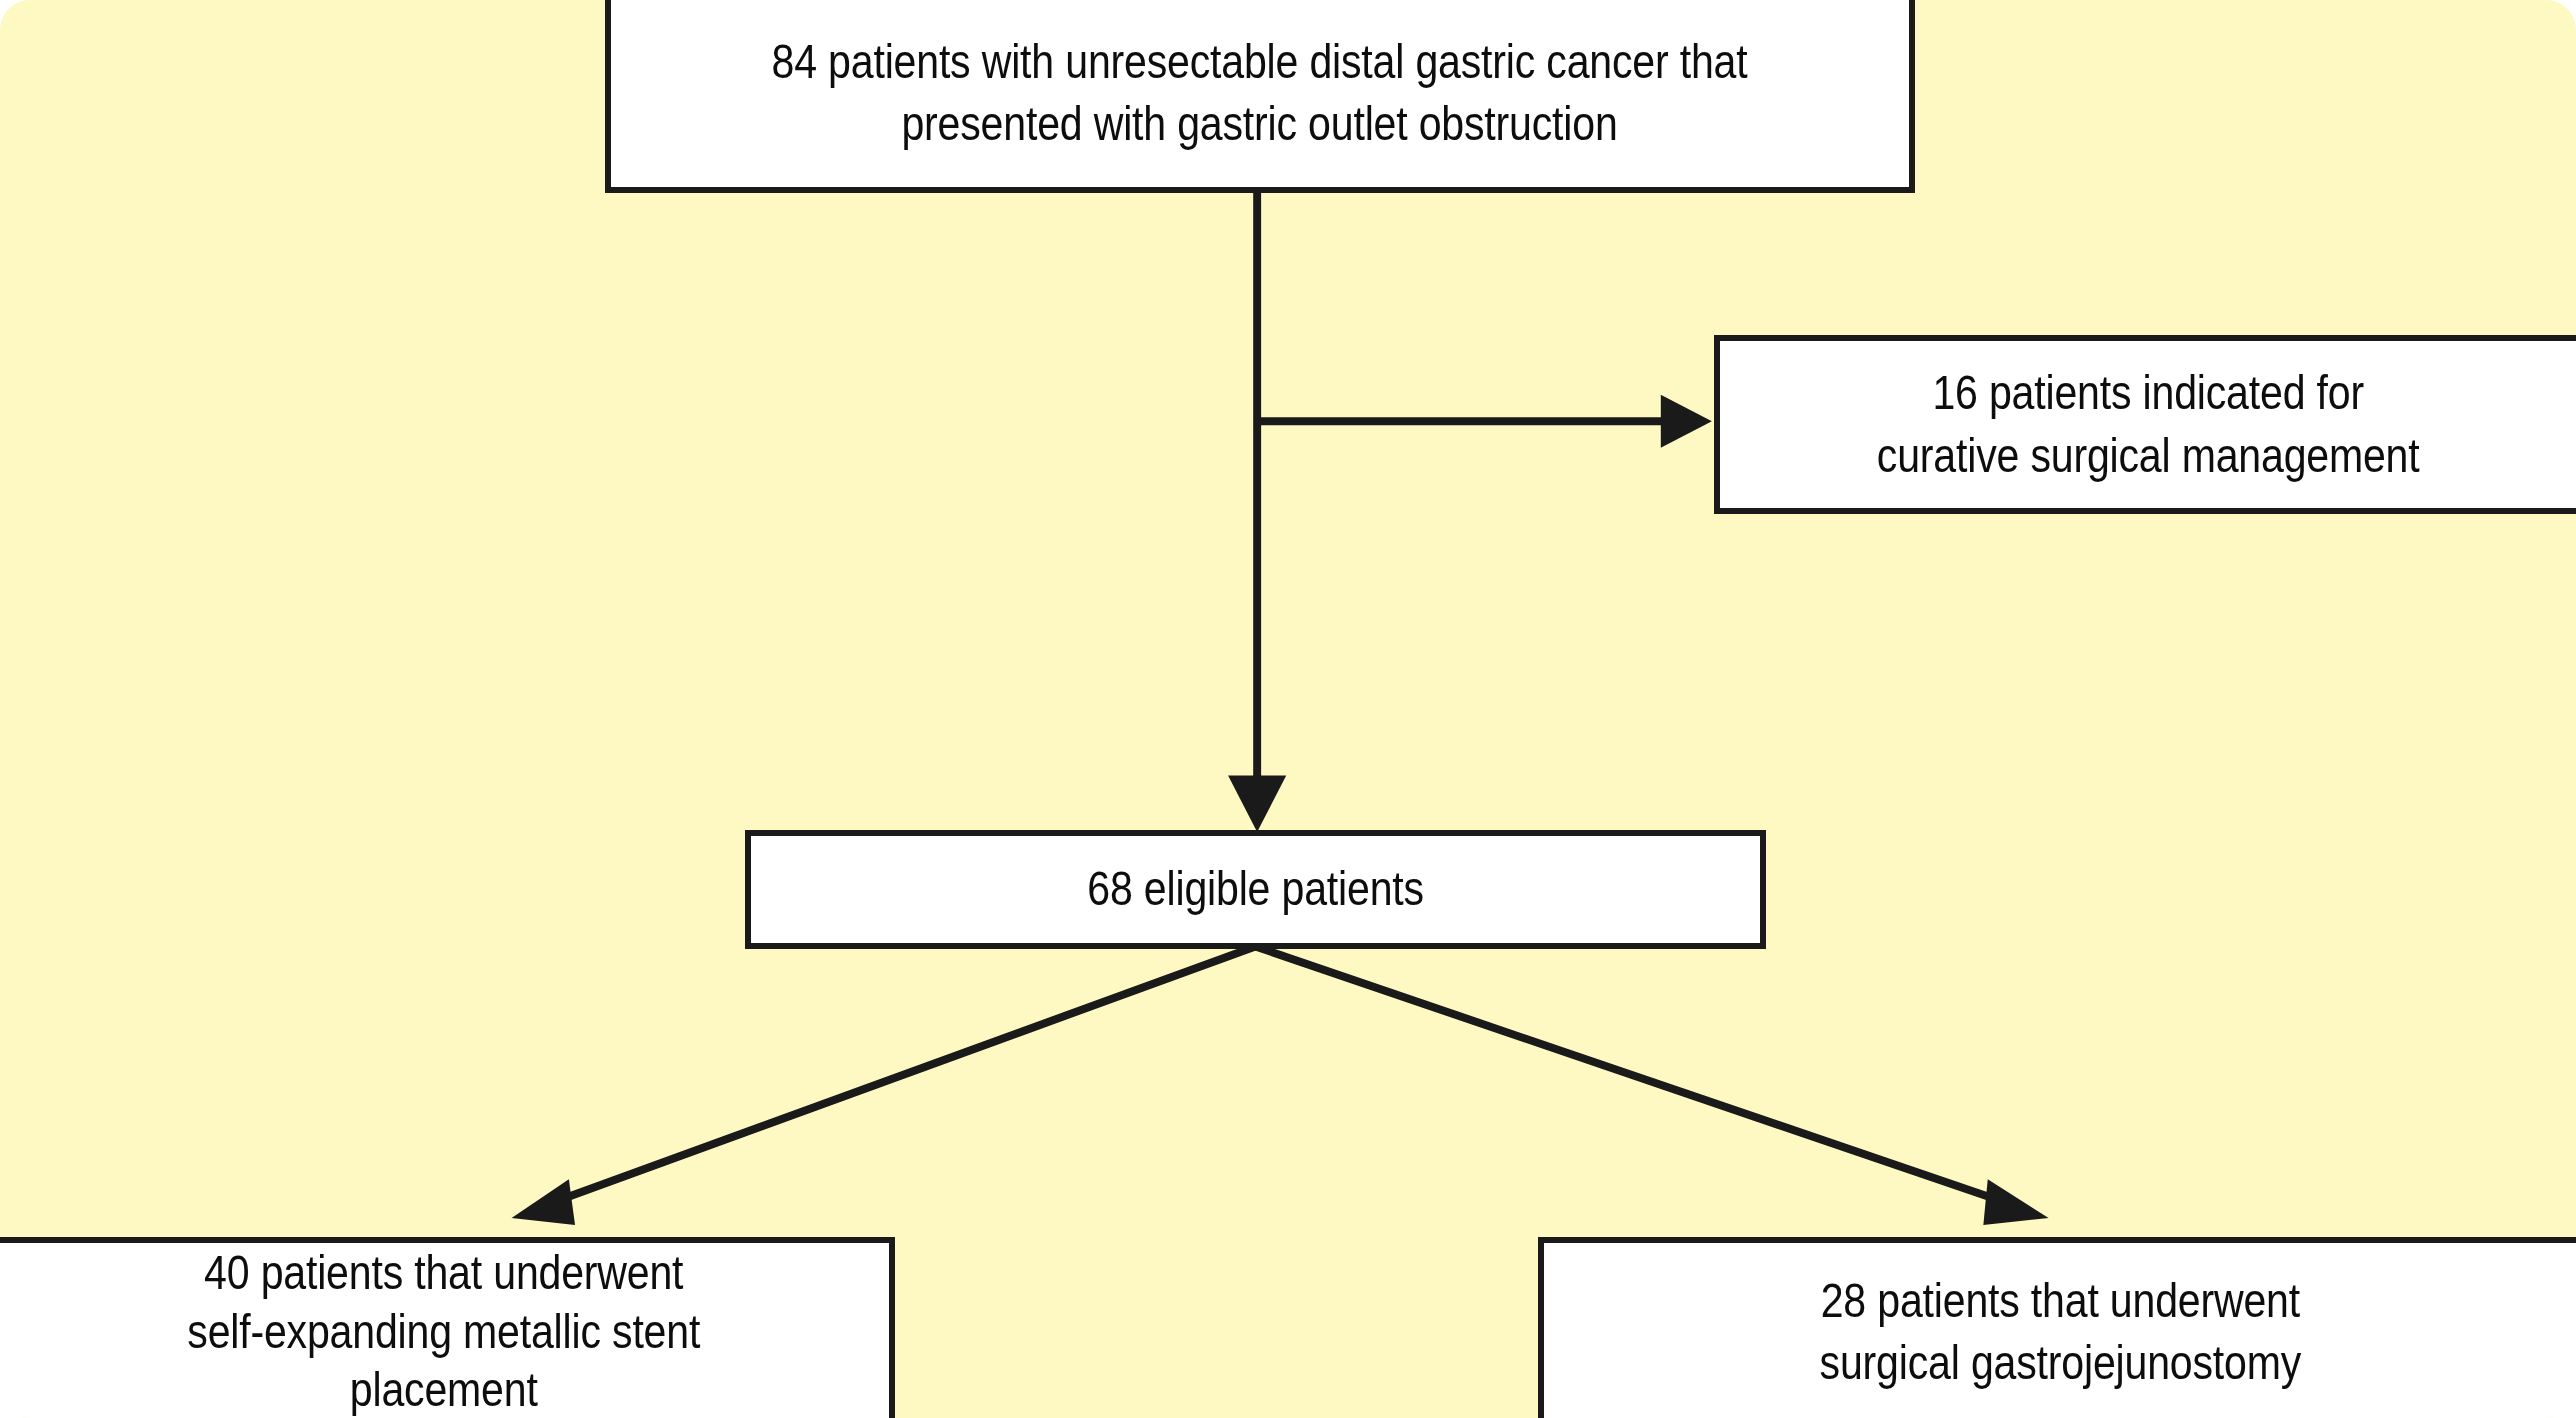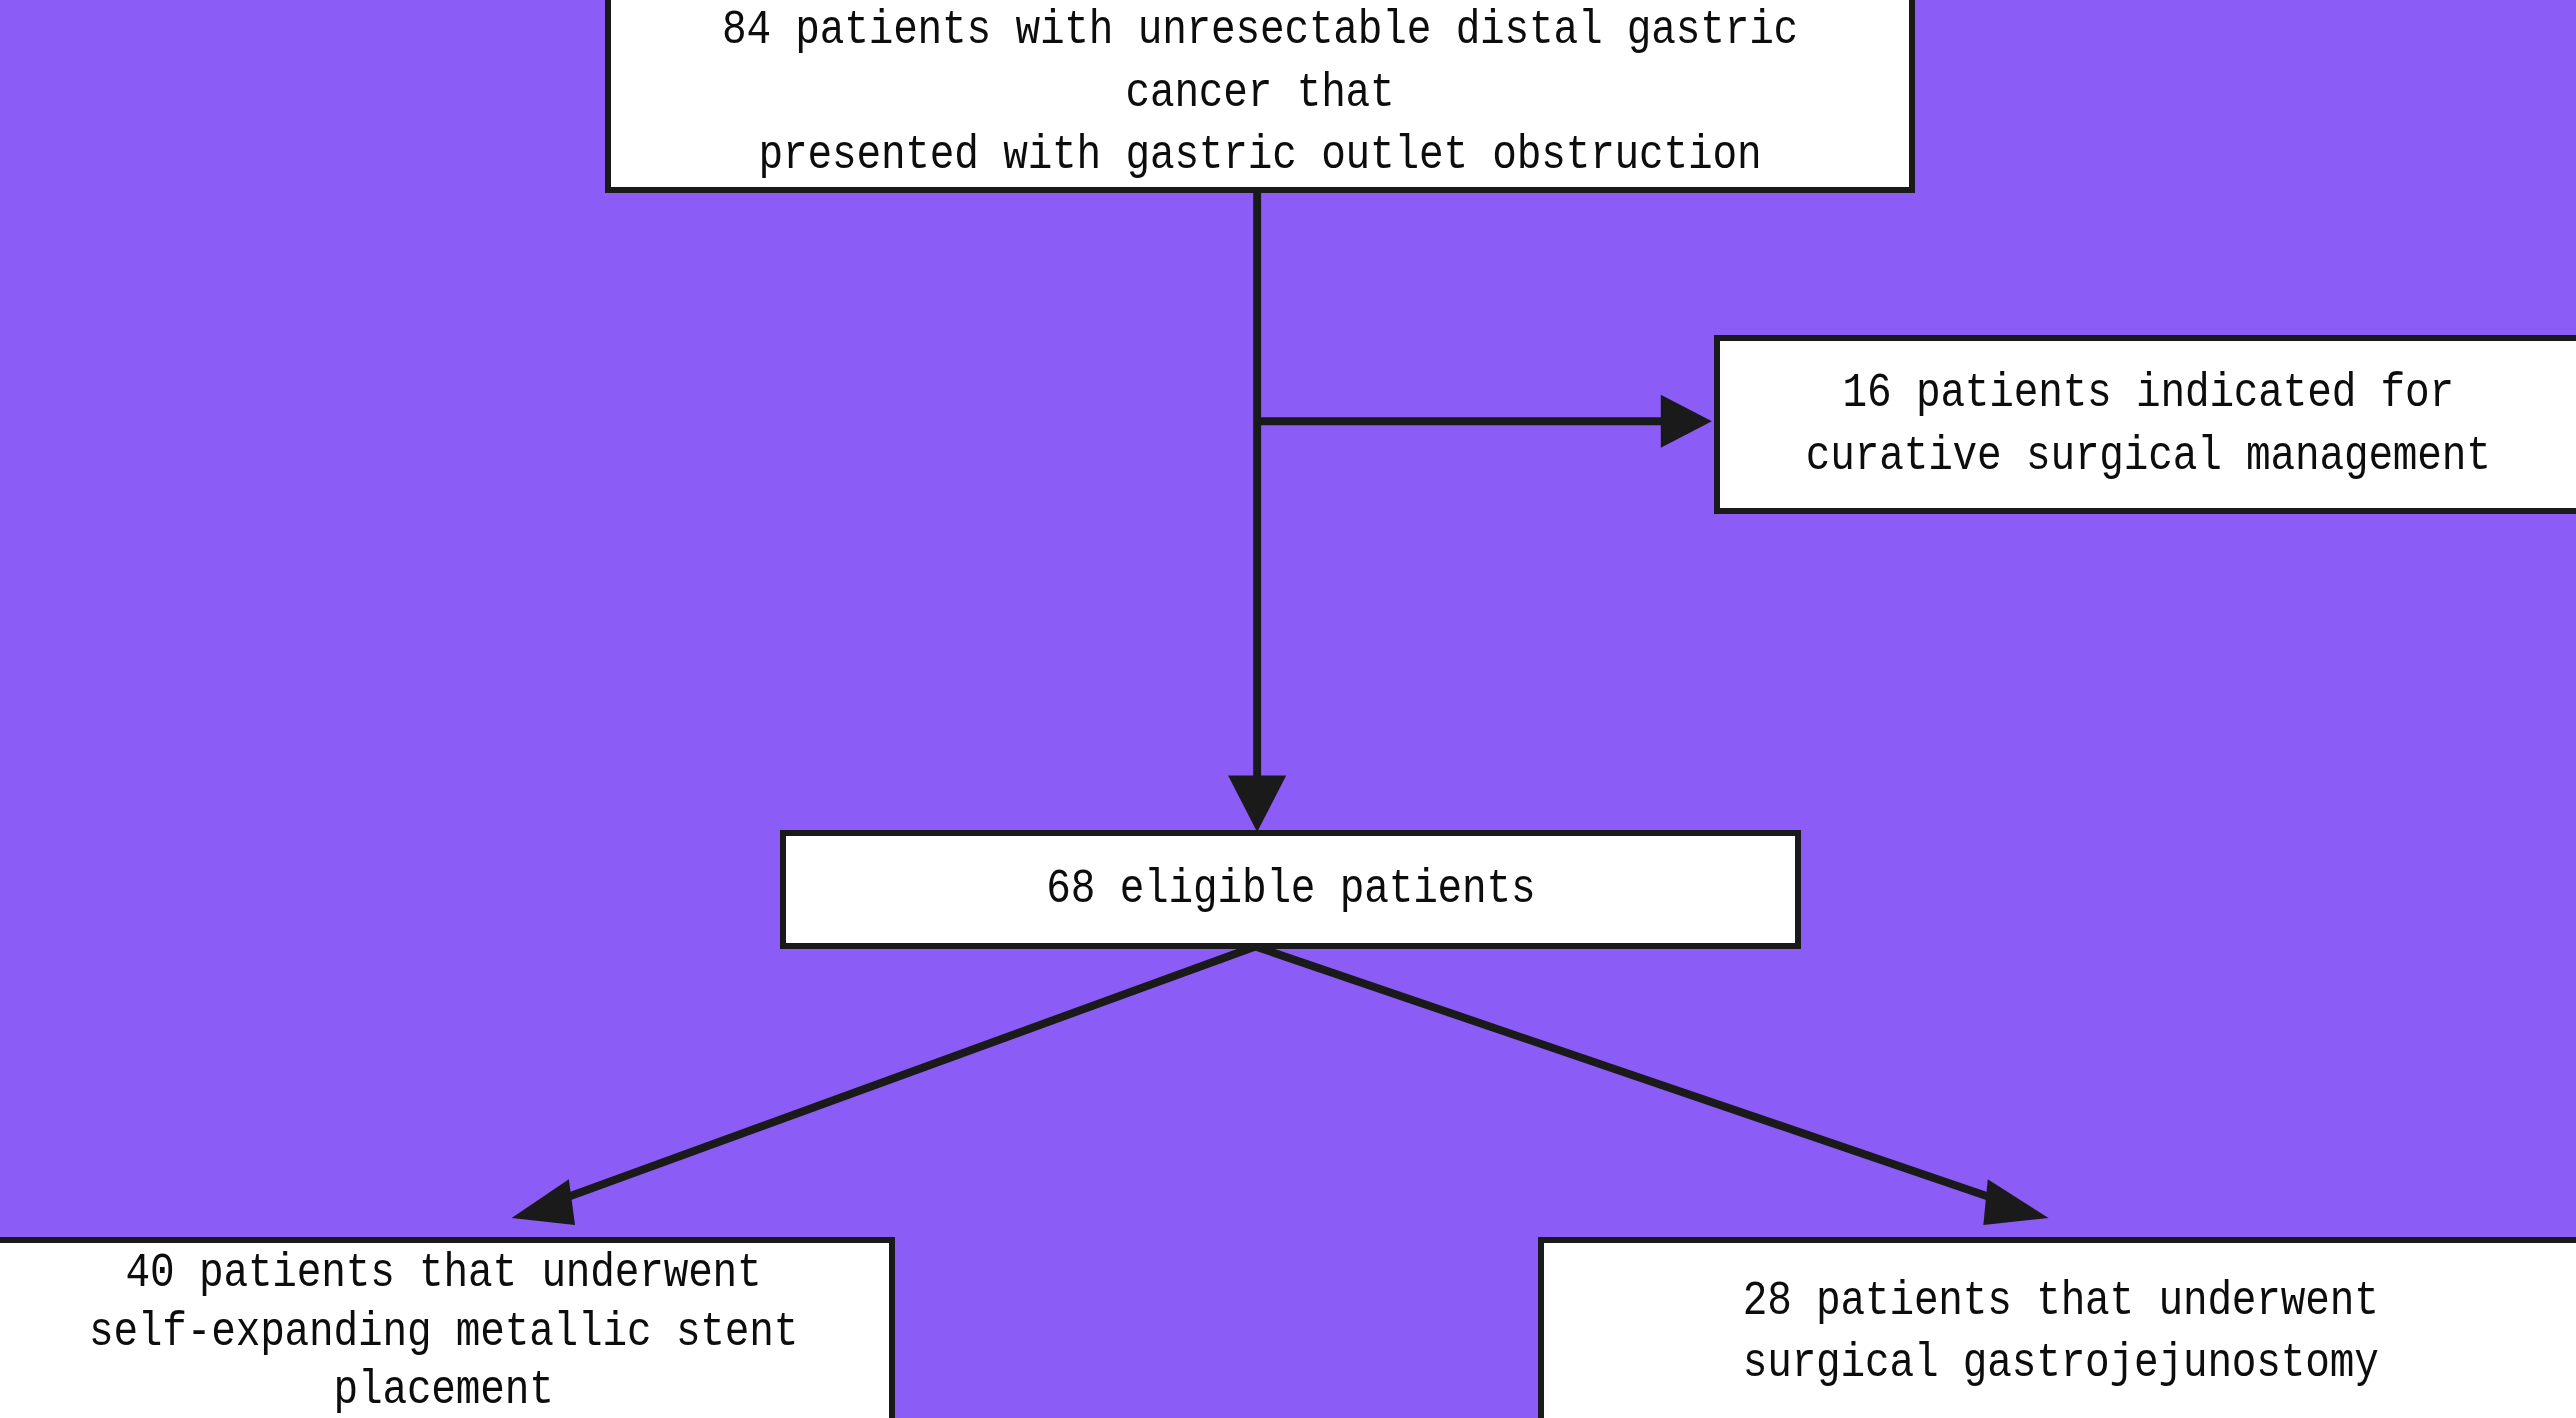--- a/index.html
+++ b/index.html
@@ -5,23 +5,24 @@
 <style>
   html, body {
     margin: 0;
     padding: 0;
     background: #ffffff;
   }
   #canvas {
     position: relative;
     width: 2576px;
     height: 1418px;
-    background: #8b5cf6;
+    background: #fef9c3;
     overflow: hidden;
-    font-family: Liberation Mono, monospace;
+    font-family: Liberation Sans, sans-serif;
+    border-radius: 30px;
   }
   .flow-svg {
     position: absolute;
     left: 0;
     top: 0;
     width: 2576px;
     height: 1418px;
   }
   .node-box {
     position: absolute;
@@ -40,21 +41,21 @@
     line-height: 1.30;
     letter-spacing: -0.2px;
     transform: scaleX(0.855);
     transform-origin: center center;
     white-space: pre-line;
     padding: 0 8.8px;
   }
   
   #box-cohort   { left: 605px;  top: -7px;    width: 1310px; height: 200px; }
   #box-curative { left: 1714px; top: 335px;   width: 868px;  height: 179px; }
-  #box-eligible { left: 745px;  top: 830px;   width: 1021px; height: 119px; margin-left: 35px; }
+  #box-eligible { left: 745px;  top: 830px;   width: 1021px; height: 119px; }
   #box-stent    { left: -7px;   top: 1237px;  width: 902px; height: 190px; }
   #box-gj       { left: 1538px; top: 1237px;  width: 1045px; height: 190px; }
 
   #box-eligible .node-text { font-size: 48px; }
   #box-cohort   .node-text { font-size: 48px; }
   #box-curative .node-text { font-size: 48px; }
   #box-stent    .node-text { font-size: 48px; line-height: 1.22; }
   #box-gj       .node-text { font-size: 48px; line-height: 1.30; }
 </style>
 </head>

